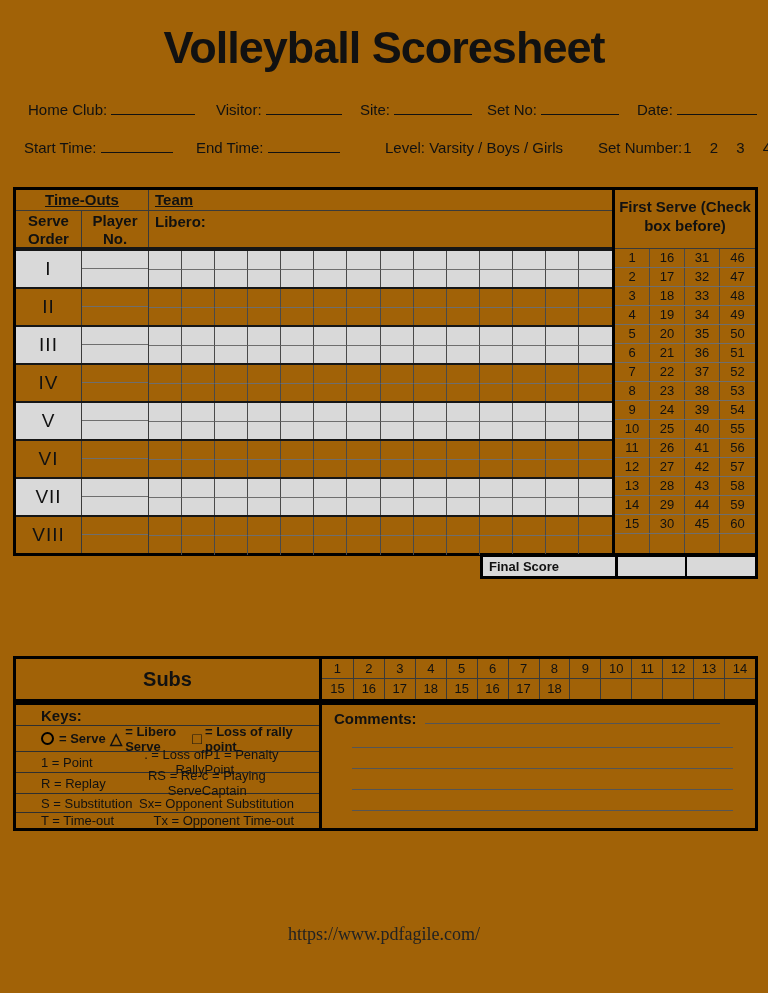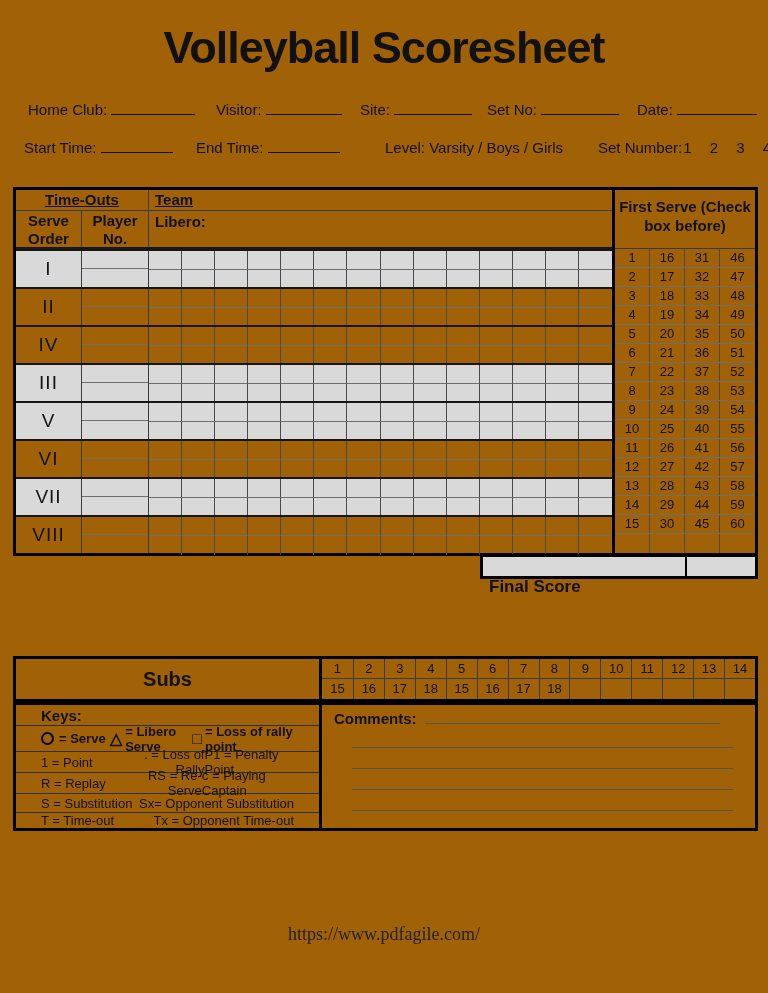--- a/index.html
+++ b/index.html
@@ -44,22 +44,22 @@
           font-size:15px; padding-top:7px; line-height:19px; }
   .prow { display:flex; height:19px; border-bottom:1px solid #6e6e6e; }
   .prow:last-child { border-bottom:none; }
   .prow span { width:25%; text-align:center; font-size:13px; line-height:18px;
                border-right:1px solid #4a4a4a; }
   .prow span:last-child { border-right:none; }
 
   
   .final-strip { position:absolute; left:480px; top:554px; width:278px; height:25px;
                  border:3px solid #000; background:#d9d9d9; display:flex; }
-  .fs-label { width:135px; border-right:3px solid #000; font-weight:bold; font-size:17px;
-              padding-left:6px; line-height:19px;margin-top:20px; }
+  .fs-label { width:135px; border-right:3px solid #000; font-weight:bold; font-size:13px;
+              padding-left:6px; line-height:19px; }
   .fs-cell { width:69px; border-right:2px solid #000; }
   .fs-cell:last-child { border-right:none; flex:1; }
 
   
   .subs { position:absolute; left:13px; top:656px; width:745px; height:46px;
           border:3px solid #000; display:flex; }
   .subs-label { width:306px; border-right:3px solid #000; display:flex; align-items:center;
                 justify-content:center; font-weight:bold; font-size:20px; }
   .subs-grid { flex:1; display:grid; grid-template-columns:repeat(14,1fr); grid-template-rows:1fr 1fr; }
   .subs-grid span { border-left:1px solid #3a3a3a; text-align:center; font-size:13px; line-height:19px; }
@@ -223,59 +223,59 @@
             <div></div>
             <div></div>
             <div></div>
             <div></div>
             <div></div>
             <div></div>
             <div></div>
             <div></div>
           </div>
       </div>
+      <div class="group shade">
+        <div class="roman">III</div>
+        <div class="pcol">
+            <div class="pc"></div>
+            <div class="pc"></div>
+          </div>
+        <div class="cells">
+            <div></div>
+            <div></div>
+            <div></div>
+            <div></div>
+            <div></div>
+            <div></div>
+            <div></div>
+            <div></div>
+            <div></div>
+            <div></div>
+            <div></div>
+            <div></div>
+            <div></div>
+            <div></div>
+            <div></div>
+            <div></div>
+            <div></div>
+            <div></div>
+            <div></div>
+            <div></div>
+            <div></div>
+            <div></div>
+            <div></div>
+            <div></div>
+            <div></div>
+            <div></div>
+            <div></div>
+            <div></div>
+          </div>
+      </div>
       <div class="group">
         <div class="roman">IV</div>
-        <div class="pcol">
-            <div class="pc"></div>
-            <div class="pc"></div>
-          </div>
-        <div class="cells">
-            <div></div>
-            <div></div>
-            <div></div>
-            <div></div>
-            <div></div>
-            <div></div>
-            <div></div>
-            <div></div>
-            <div></div>
-            <div></div>
-            <div></div>
-            <div></div>
-            <div></div>
-            <div></div>
-            <div></div>
-            <div></div>
-            <div></div>
-            <div></div>
-            <div></div>
-            <div></div>
-            <div></div>
-            <div></div>
-            <div></div>
-            <div></div>
-            <div></div>
-            <div></div>
-            <div></div>
-            <div></div>
-          </div>
-      </div>
-      <div class="group shade">
-        <div class="roman">III</div>
         <div class="pcol">
             <div class="pc"></div>
             <div class="pc"></div>
           </div>
         <div class="cells">
             <div></div>
             <div></div>
             <div></div>
             <div></div>
             <div></div>

